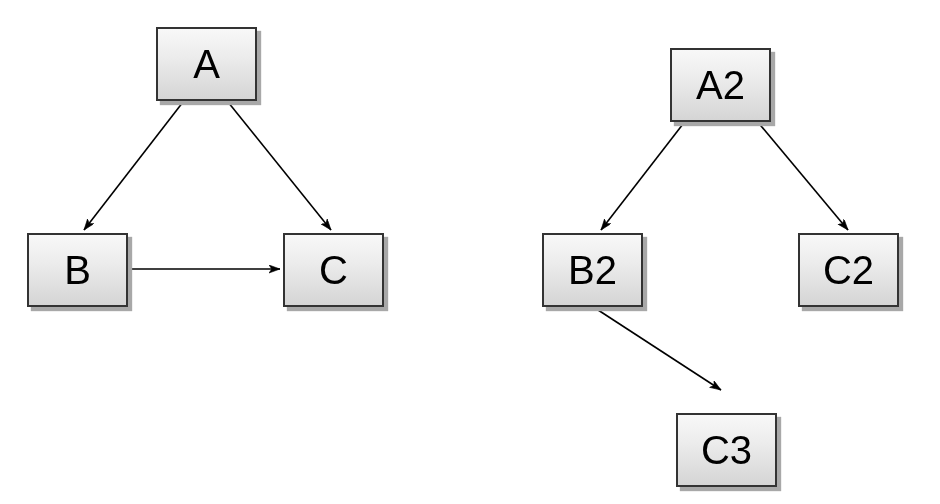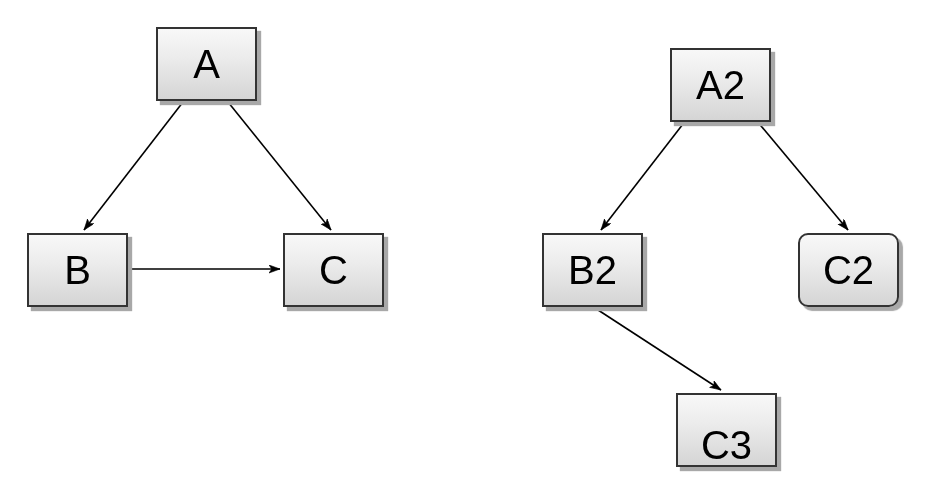--- a/index.html
+++ b/index.html
@@ -39,22 +39,22 @@
     color: #000000;
     line-height: 1;
     user-select: none;
   }
   
   .pos-a  { left: 156px; top: 27px;  }
   .pos-b  { left: 27px;  top: 233px; }
   .pos-c  { left: 283px; top: 233px; }
   .pos-a2 { left: 670px; top: 27px; margin-top: 21px;  }
   .pos-b2 { left: 542px; top: 233px; justify-content: center; }
-  .pos-c2 { left: 798px; top: 233px; border-radius: 10px; }
-  .pos-c3 { left: 676px; top: 393px; align-items: flex-end; }
+  .pos-c2 { left: 798px; top: 233px; }
+  .pos-c3 { left: 676px; top: 413px; }
   .edge {
     stroke: #000000;
     stroke-width: 1.6;
     fill: none;
   }
 </style>
 </head>
 <body>
 
 <div class="canvas">

